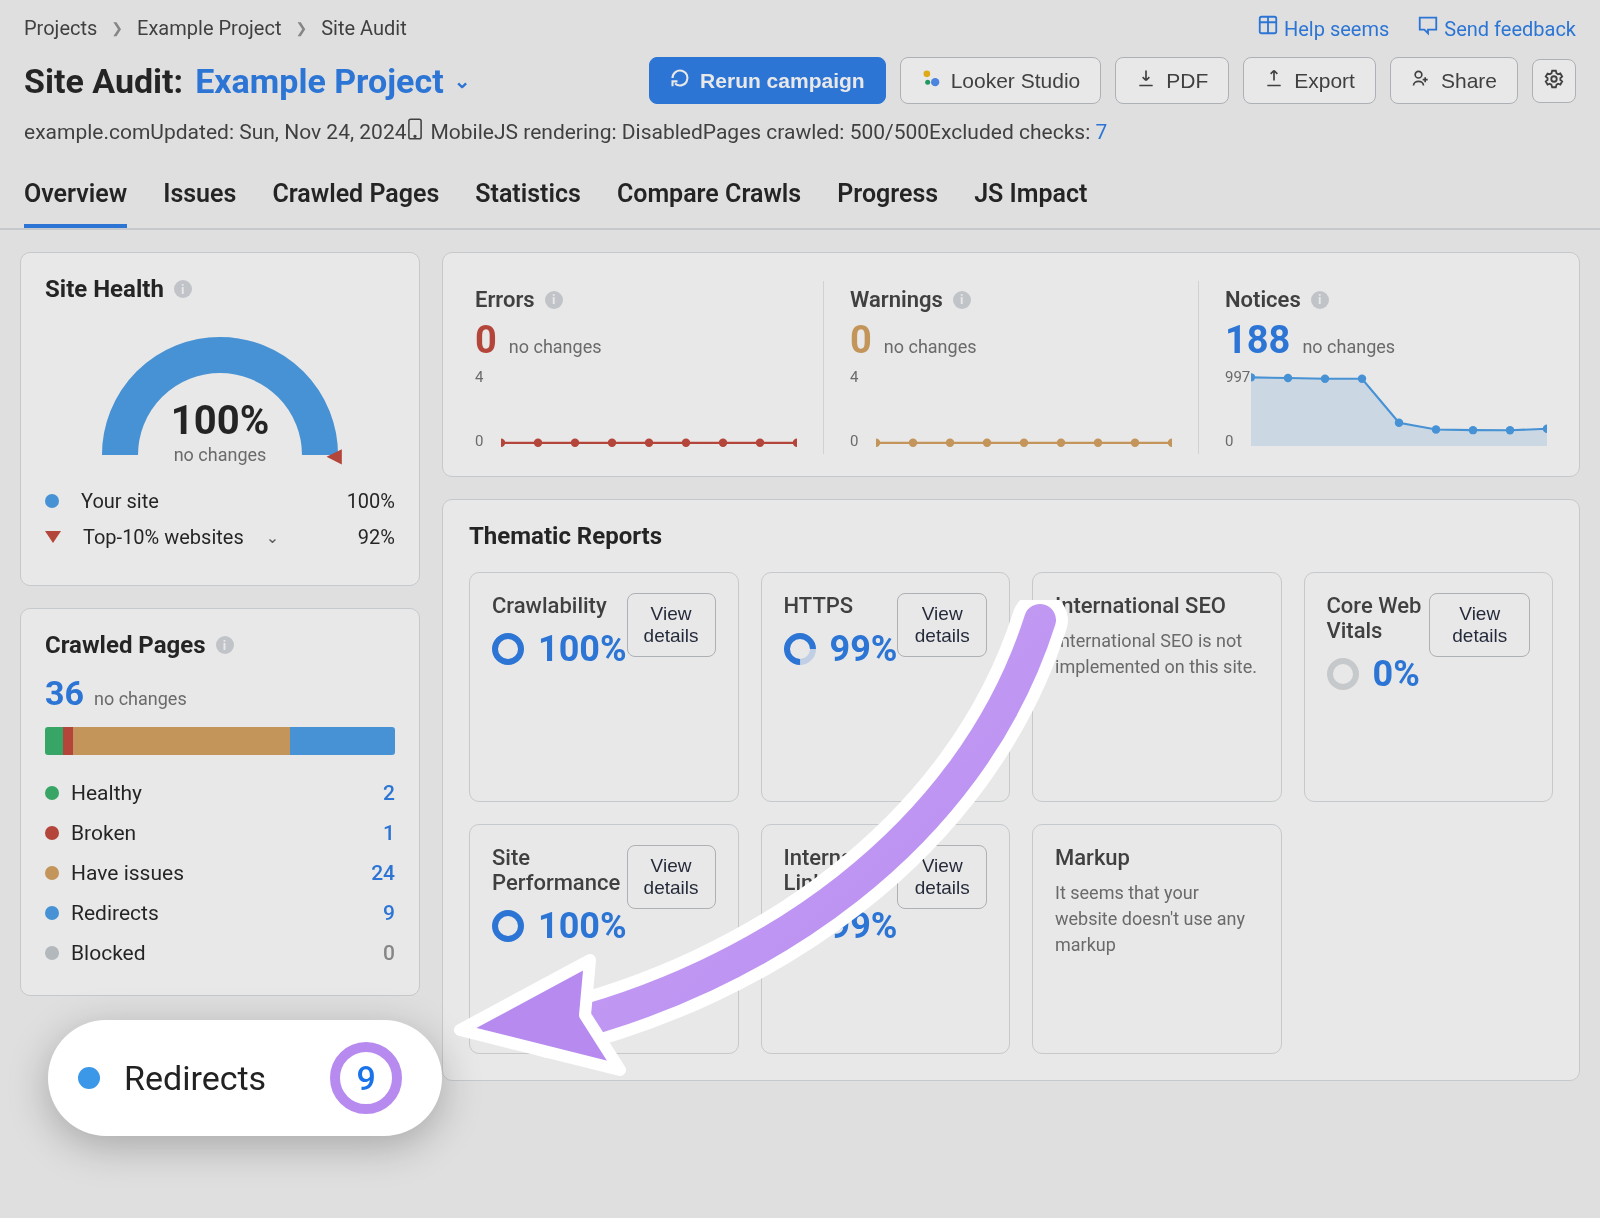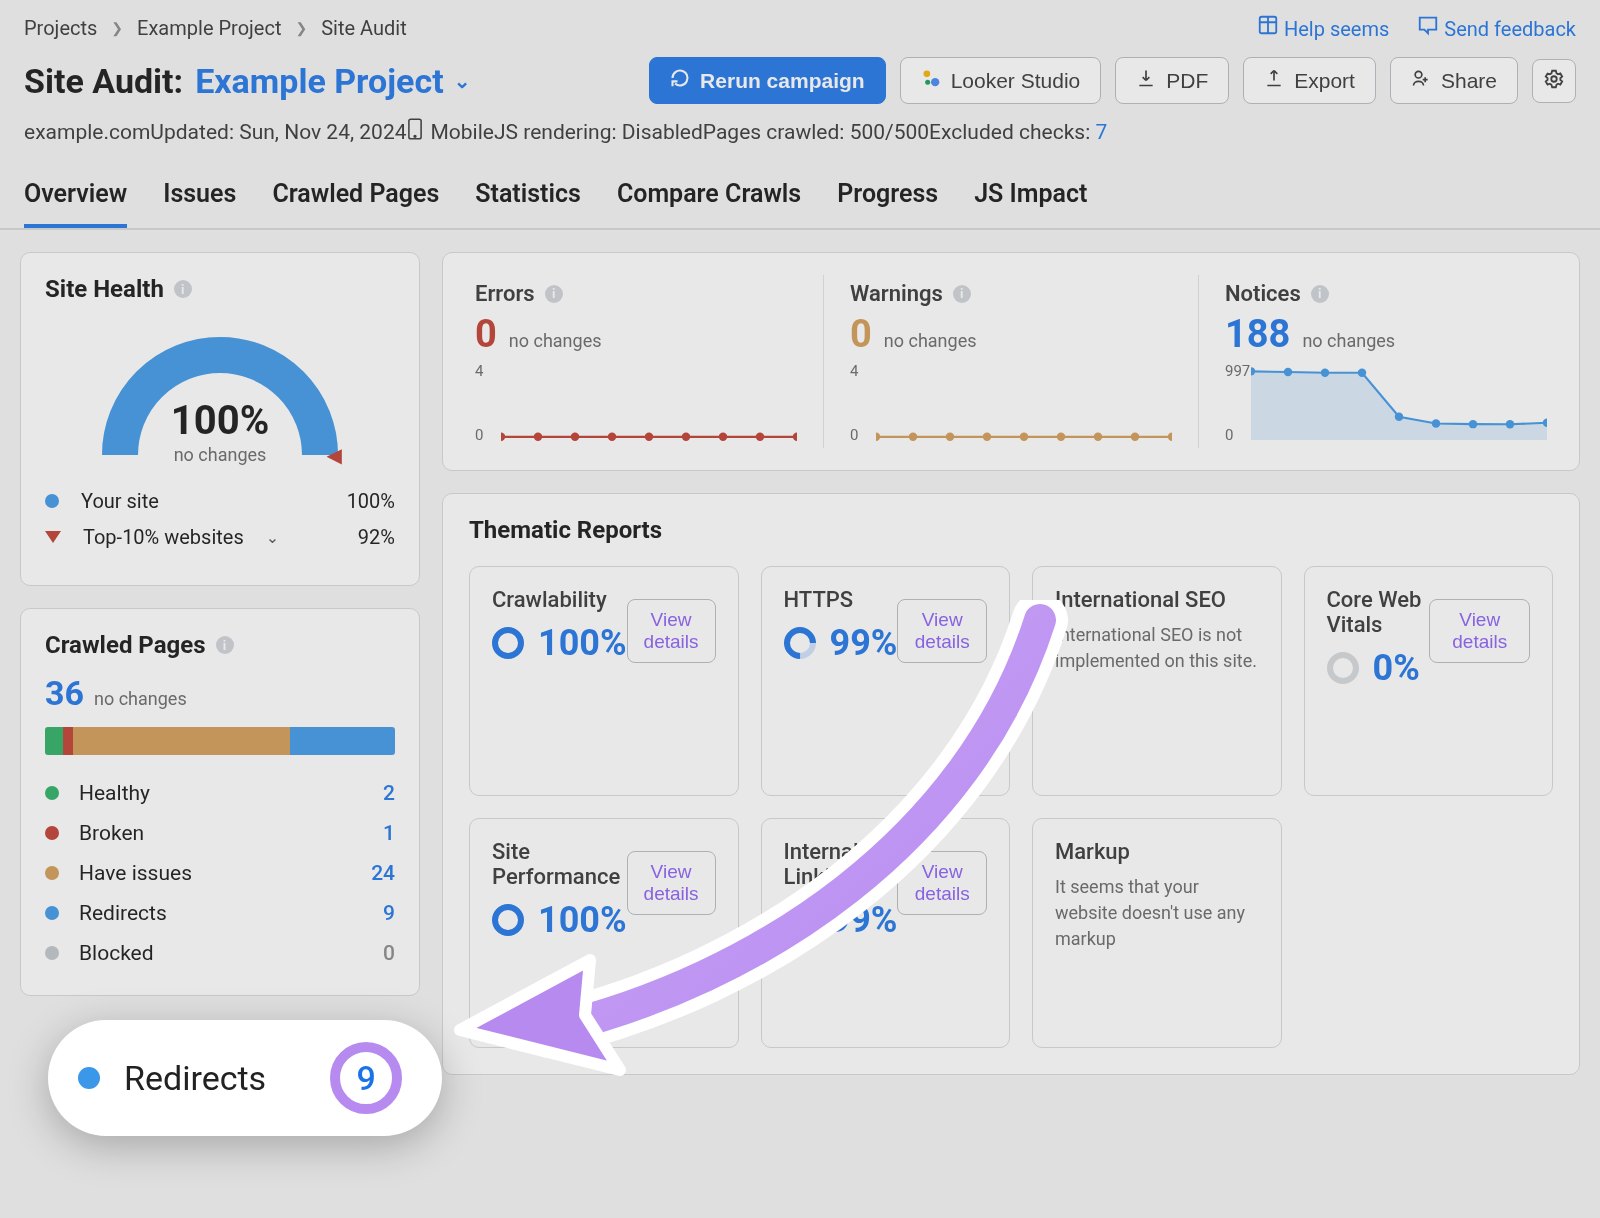--- a/index.html
+++ b/index.html
@@ -96,25 +96,25 @@
   .dot { width:14px; height:14px; border-radius:50%; display:inline-block; }
   .tri-down { width:0;height:0;border-left:8px solid transparent;border-right:8px solid transparent;border-top:12px solid #c0392b; display:inline-block; }
 
   
   .cp-value { font-size:34px; font-weight:700; color:#1a73e8; display:flex; align-items:baseline; gap:10px; }
   .cp-value .sub { font-size:18px; color:#666; font-weight:400; }
   .bar { display:flex; height:28px; width:100%; margin:14px 0 18px; border-radius:3px; overflow:hidden; }
   .bar span { display:block; height:100%; }
   .cp-list { font-size:21px; }
   .cp-row { display:flex; justify-content:space-between; align-items:center; padding:8px 0; }
-  .cp-left { display:flex; align-items:center; gap:20px; }
+  .cp-left { display:flex; align-items:center; gap:12px; }
   .cp-num { color:#1a73e8; font-weight:500; min-width:34px; text-align:right; }
 
   
-  .stats-row { display:flex; }
+  .stats-row { display:flex;margin-top:6px; }
   .stat { flex:1; padding:6px 26px; }
   .stat + .stat { border-left:1px solid #e1e4e8; }
   .stat h4 { margin:0 0 6px 0; font-size:22px; font-weight:600; color:#333; display:flex; align-items:center; gap:10px; }
   .stat-val { display:flex; align-items:baseline; gap:12px; }
   .stat-val .n { font-size:38px; font-weight:700; }
   .stat-val .sub { font-size:18px; color:#666; }
   .spark { height:78px; margin-top:8px; position:relative; }
   .spark .ylab { position:absolute; left:0; font-size:15px; color:#666; }
   .spark svg { position:absolute; left:26px; right:0; top:0; bottom:0; width:calc(100% - 26px); height:100%; }
 
@@ -122,21 +122,21 @@
   .tr-head { padding: 0 4px 8px; }
   .tr-grid { display:grid; grid-template-columns:repeat(4,1fr); gap:22px; padding:0 4px; }
   .tr-card { border:1px solid #d6d9dc; border-radius:10px; padding:20px 22px; min-height:230px; display:flex; flex-direction:row; justify-content:flex-start; background:transparent; }
   .tr-title { font-size:22px; font-weight:500; color:#333; margin-bottom:10px; }
   .tr-metric { display:flex; align-items:center; gap:14px; }
   .ring { width:32px; height:32px; border-radius:50%; border:6px solid #1a73e8; }
   .ring.partial { border-color:#1a73e8; border-bottom-color:#cfe1fb; transform:rotate(-45deg); }
   .ring.gray { border-color:#d6d9dc; }
   .tr-pct { font-size:36px; font-weight:700; color:#1a73e8; }
   .tr-note { font-size:18px; color:#666; line-height:1.45; }
-  .view-btn { align-self:flex-start; margin-top:12px; padding:9px 16px; border:1px solid #b7bcc2; border-radius:8px; background:#fff; font-size:19px; color:#8b5cf6; }
+  .view-btn { align-self:flex-start; margin-top:0; padding:9px 16px; border:1px solid #b7bcc2; border-radius:8px; background:#fff; font-size:19px; color:#0f172a; }
 
   
   .anno-layer { position:absolute; inset:0; z-index:100; pointer-events:none; }
   .pill {
     position:absolute;
     background:#fff; border-radius:60px; padding:22px 40px 22px 30px;
     display:flex; align-items:center; gap:24px;
     box-shadow:0 10px 40px rgba(0,0,0,0.25);
   }
   .pill .pdot { width:22px; height:22px; border-radius:50%; background:#3b97e8; }

